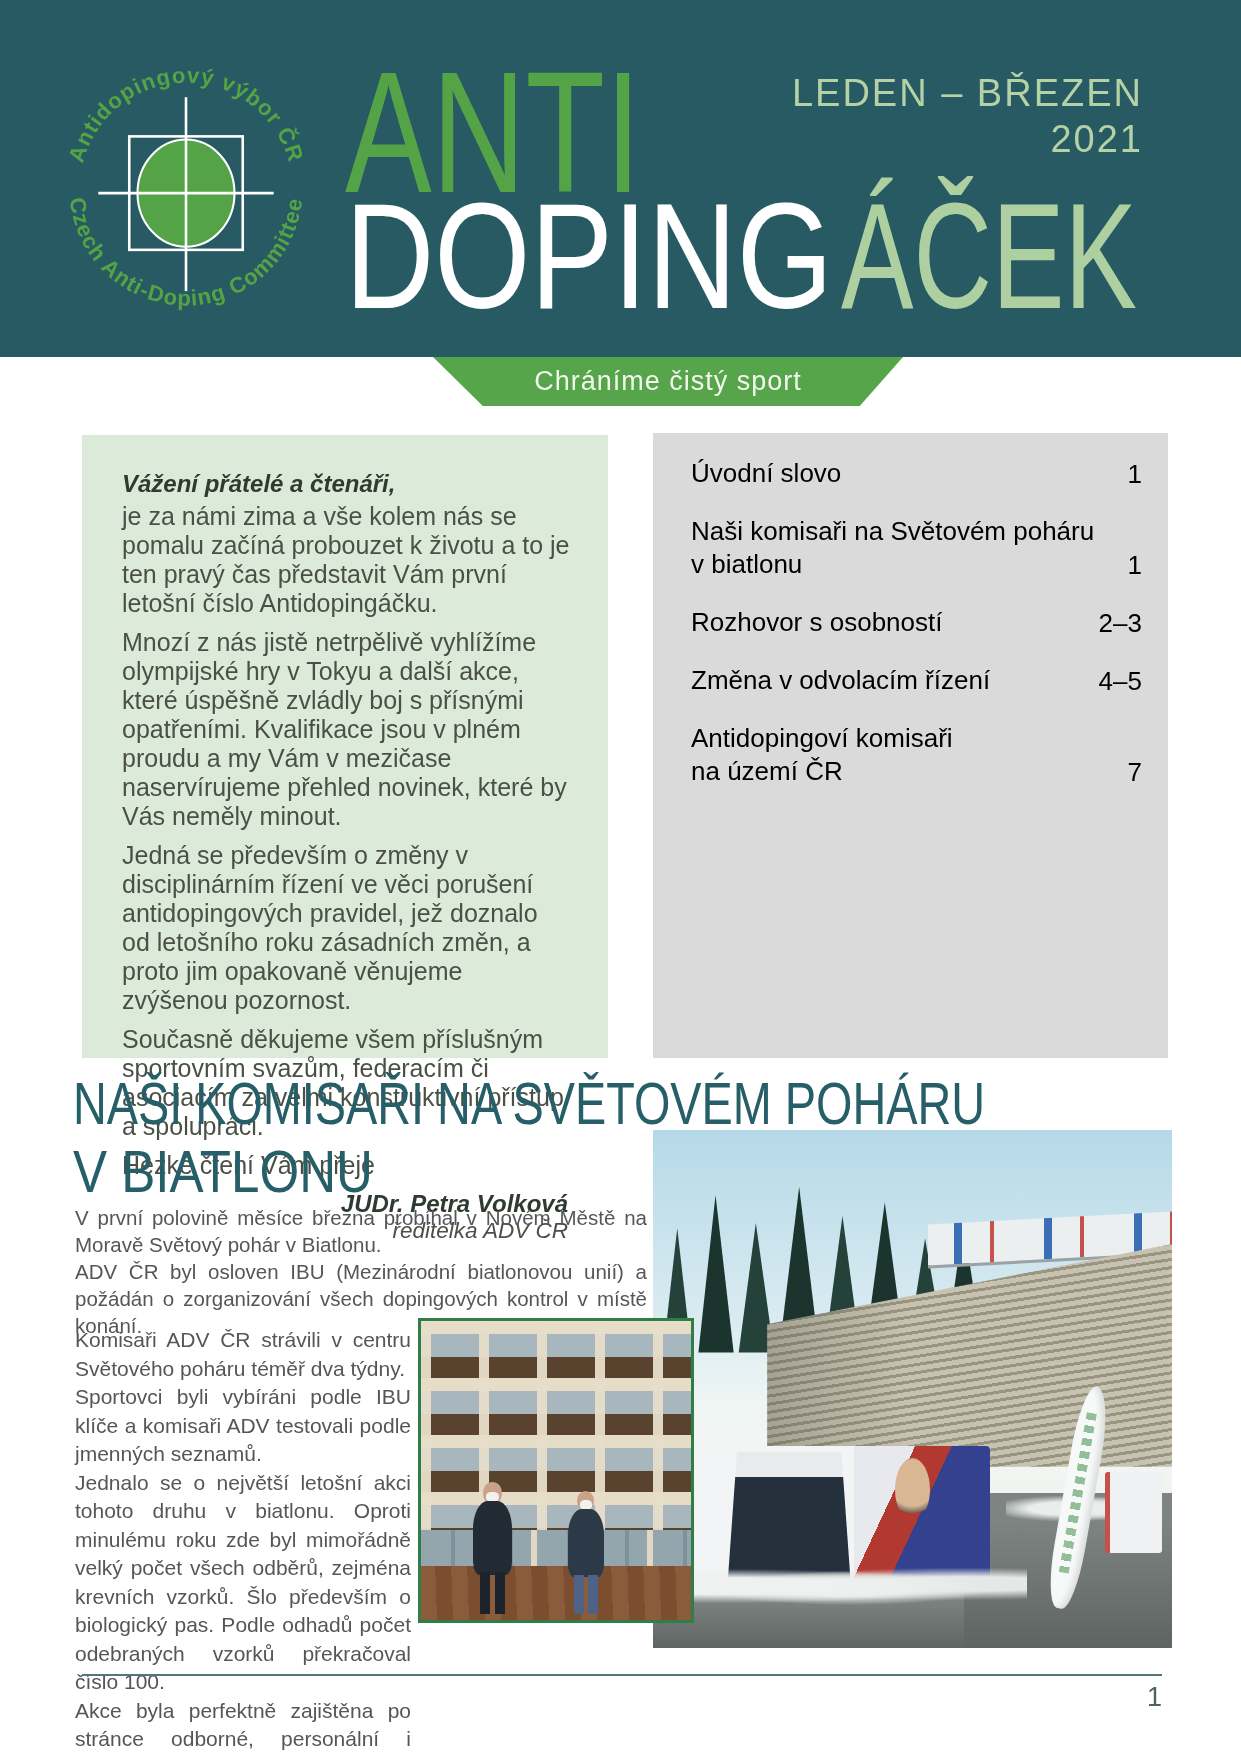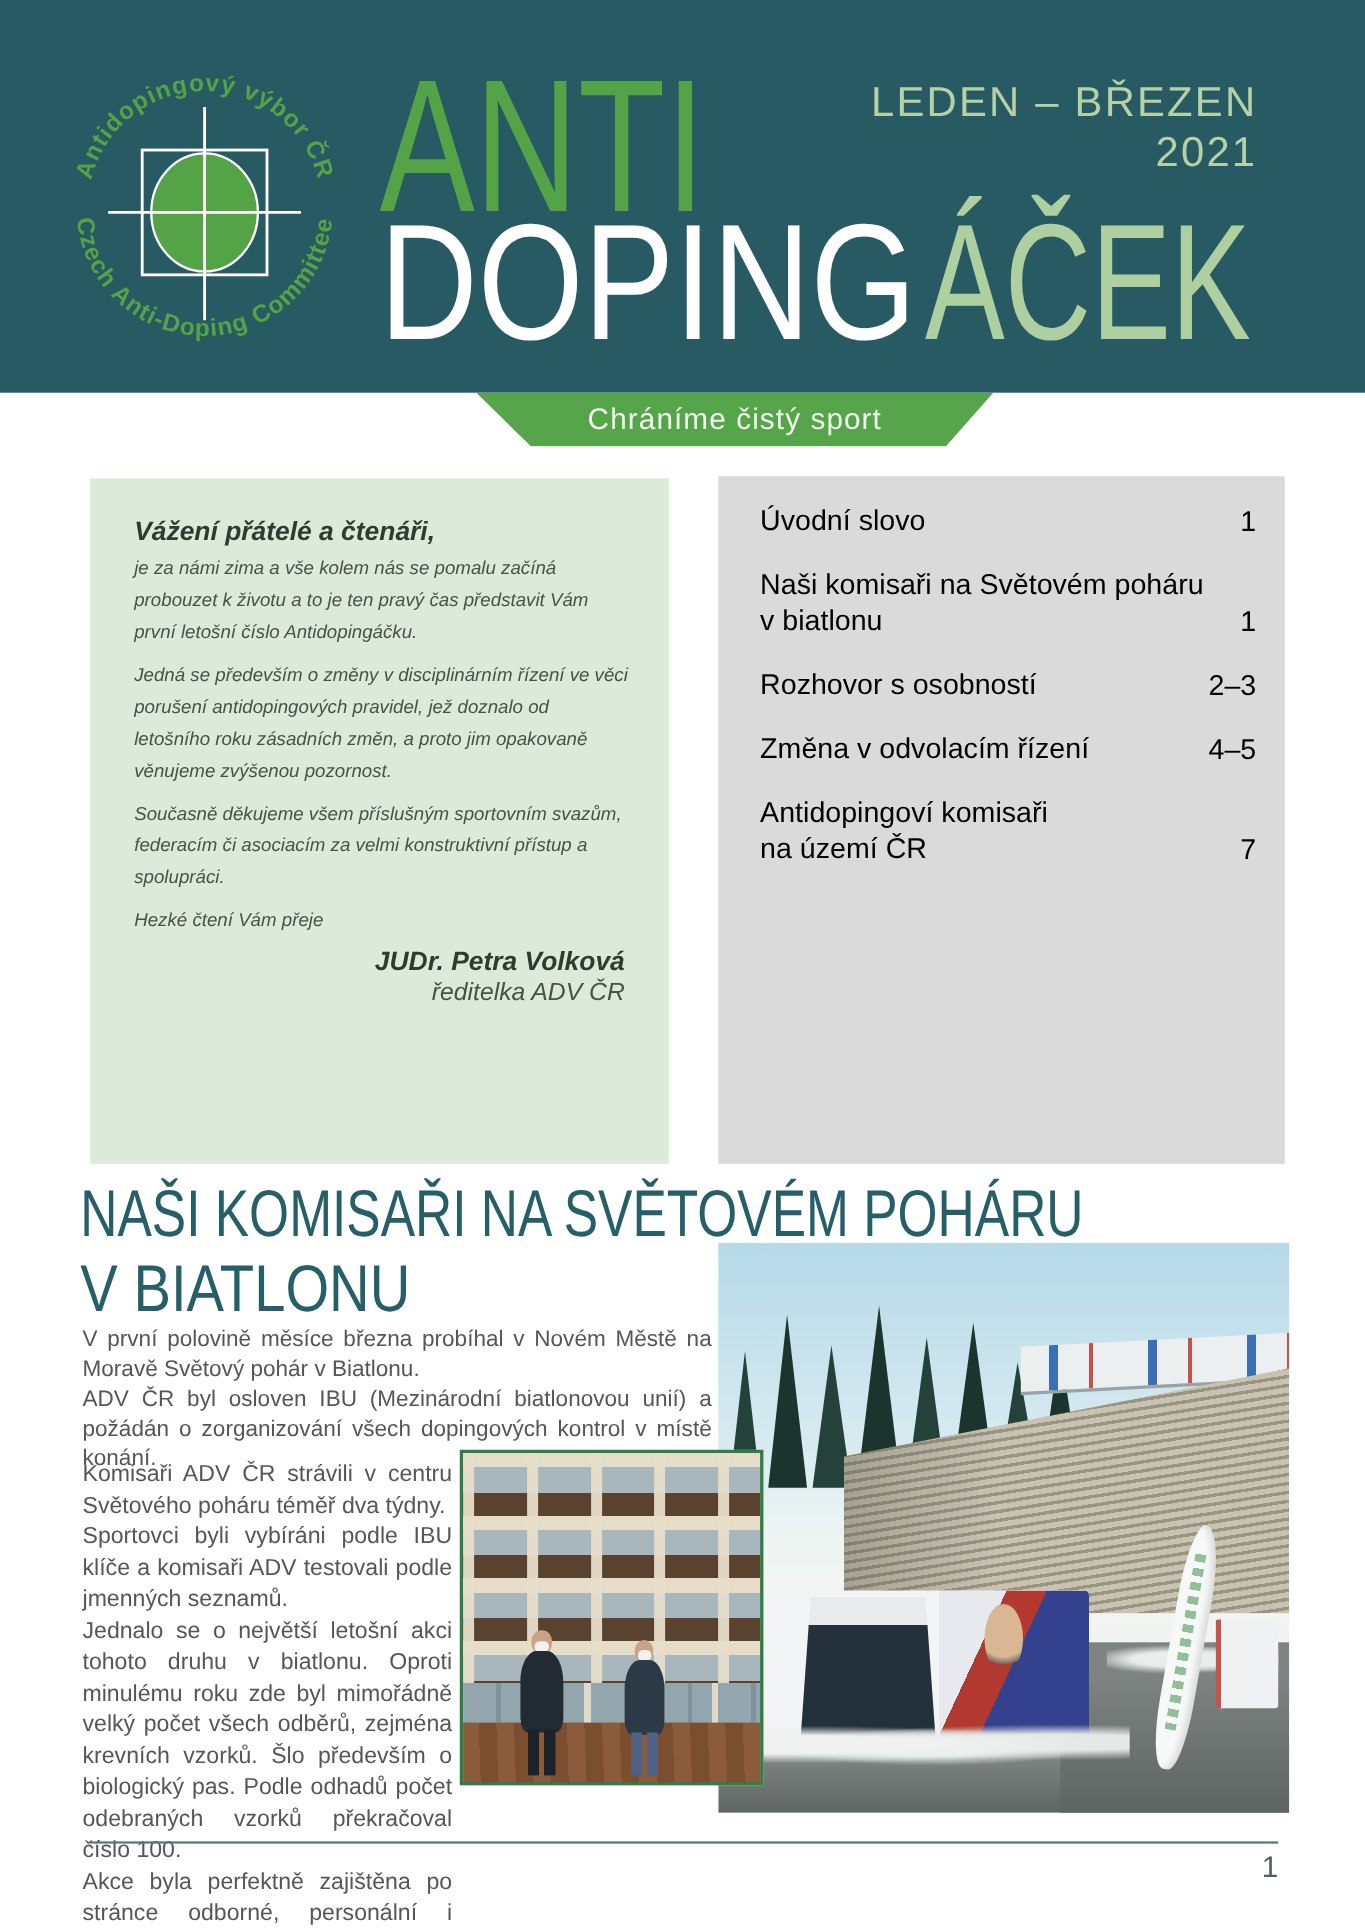--- a/index.html
+++ b/index.html
@@ -13,21 +13,21 @@
          font-size:38px;line-height:46px;letter-spacing:2px;}
   .tagline-ribbon{left:433px;top:357px;width:470px;height:49px;background:#57a54b;
          clip-path:polygon(0 0,100% 0,90.8% 100%,10.6% 100%);}
   .tagline-ribbon span{display:block;text-align:center;line-height:49px;color:#f2f7ee;
          font-size:27px;font-weight:300;letter-spacing:1px;}
 
   
   .letter-box{left:82px;top:435px;width:526px;height:623px;background:#dcebd9;
          box-sizing:border-box;padding:34px 36px 0 40px;}
   .letter-box .salutation{font-style:italic;font-weight:bold;font-size:24px;color:#2f3a31;margin:0 0 4px;}
-  .letter-box p{font-style:italic;font-size:17px;line-height:29px;color:#4b5046;margin:0 0 10px;}
+  .letter-box p{font-size:25px;line-height:29px;color:#4b5046;margin:0 0 10px;}
   .signature{text-align:right;margin-top:10px;padding-right:4px;}
   .signature .sig-name{font-style:italic;font-weight:bold;font-size:24px;color:#2f3a31;}
   .signature .sig-role{font-style:italic;font-size:22.5px;color:#4b5046;}
 
   
   .toc-box{left:653px;top:433px;width:515px;height:625px;background:#d9dad9;
          box-sizing:border-box;padding:24px 26px 0 38px;}
   .toc-title{font-size:66px;color:#265f68;font-weight:400;letter-spacing:2px;margin:0 0 30px;}
   .toc-row{display:flex;justify-content:space-between;align-items:flex-end;
            margin-bottom:25px;color:#000000;}
@@ -144,20 +144,21 @@
   </div>
 </div>
 
 <div class="abs tagline-ribbon">
   <span>Chráníme čistý sport</span>
 </div>
 
 <div class="abs letter-box">
   <p class="salutation">Vážení přátelé a čtenáři,</p>
   <p>je za námi zima a vše kolem nás se pomalu začíná probouzet k životu a to je ten pravý čas představit Vám první letošní číslo Antidopingáčku.</p>
+  <p>Mnozí z nás jistě netrpělivě vyhlížíme olympijské hry v Tokyu a další akce, které úspěšně zvládly boj s přísnými opatřeními. Kvalifikace jsou v plném proudu a my Vám v mezičase naservírujeme přehled novinek, které by Vás neměly minout.</p>
   <p>Jedná se především o změny v disciplinárním řízení ve věci porušení antidopingových pravidel, jež doznalo od letošního roku zásadních změn, a proto jim opakovaně věnujeme zvýšenou pozornost.</p>
   <p>Současně děkujeme všem příslušným sportovním svazům, federacím či asociacím za velmi konstruktivní přístup a spolupráci.</p>
   <p>Hezké čtení Vám přeje</p>
   <div class="signature">
     <div class="sig-name">JUDr. Petra Volková</div>
     <div class="sig-role">ředitelka ADV ČR</div>
   </div>
 </div>
 
 <div class="abs toc-box">

